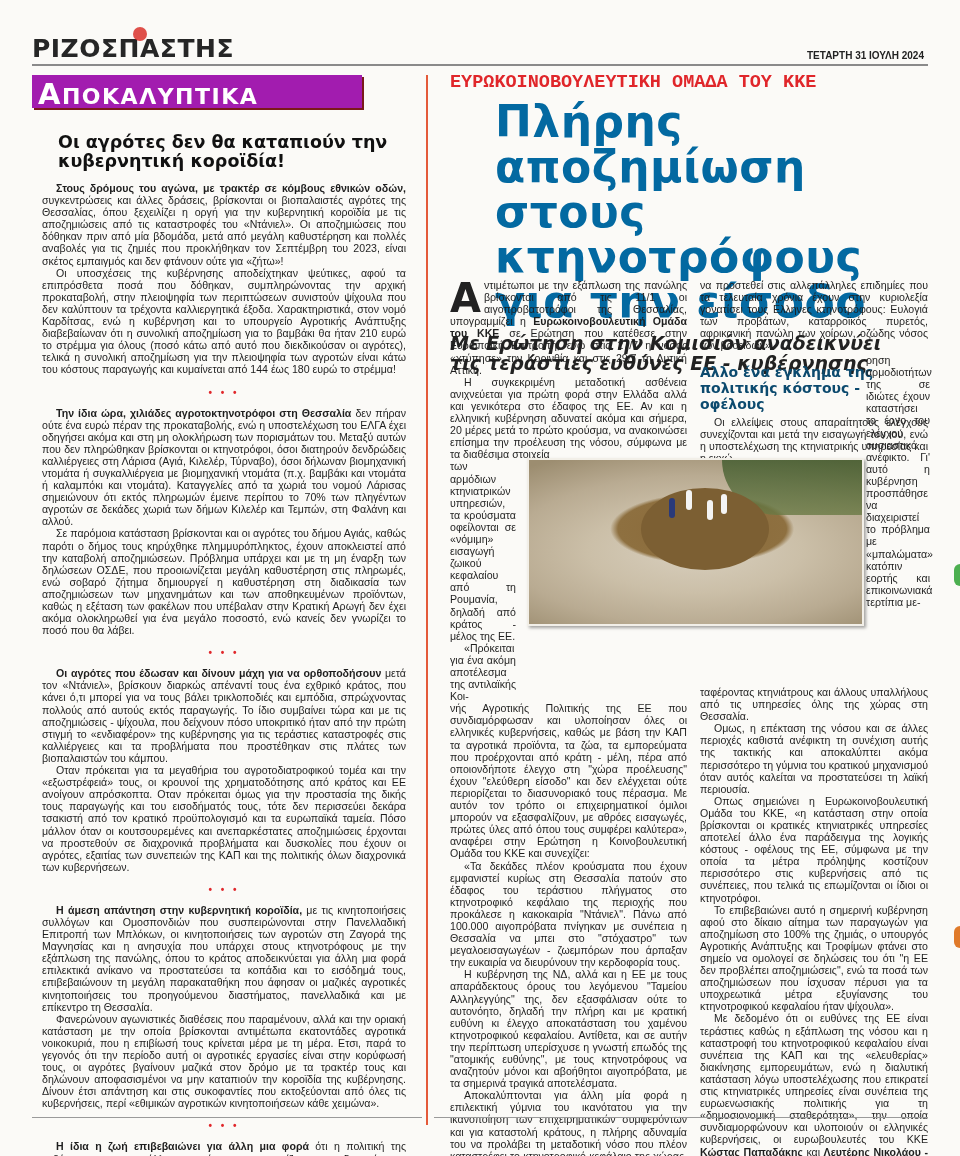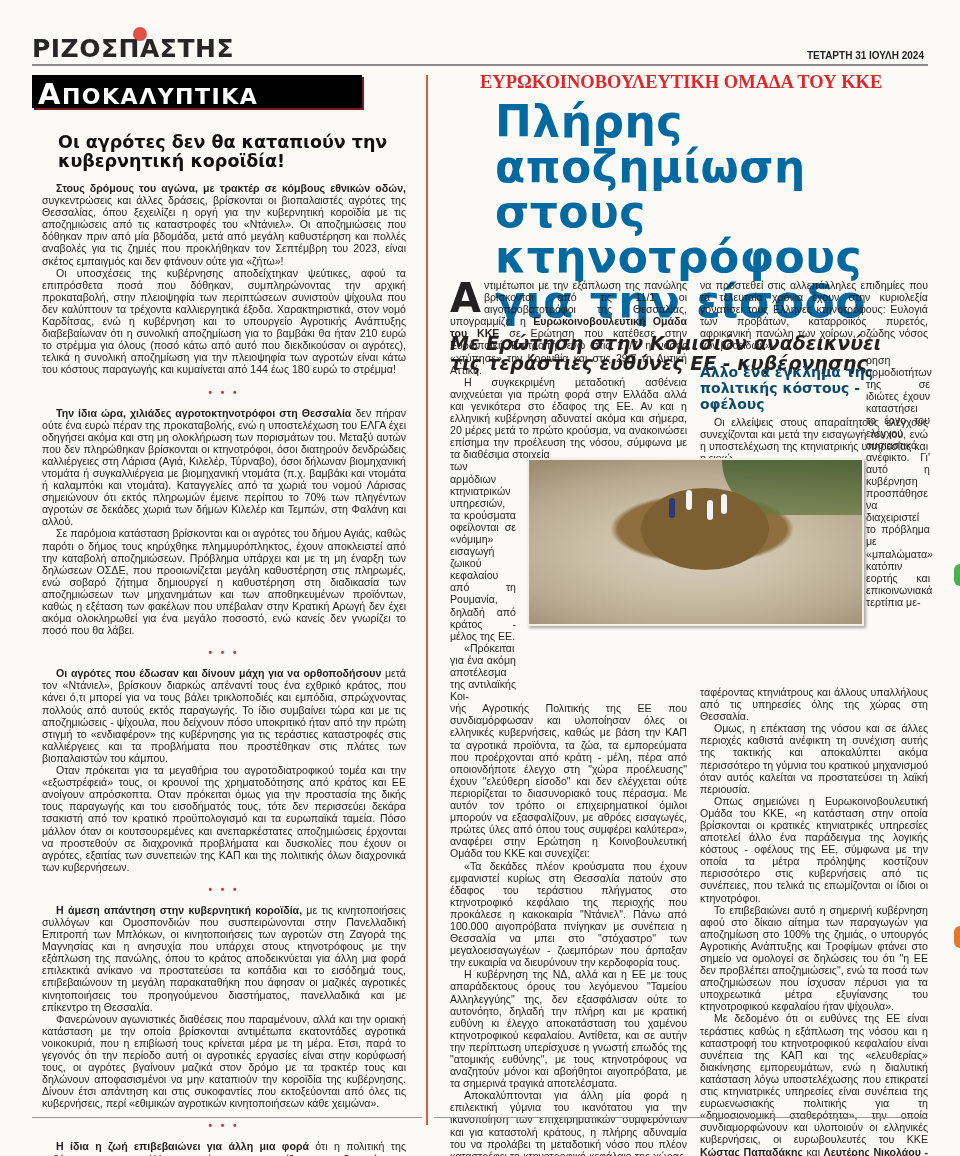--- a/index.html
+++ b/index.html
@@ -7,33 +7,33 @@
   body { font-family: "Liberation Sans", sans-serif; color: #1c1c1c; position: relative; }
 
   .masthead { position: absolute; left: 32px; top: 30px; width: 896px; height: 36px; }
   .logo { position: absolute; left: 0; top: 4px; font-family: "DejaVu Sans", sans-serif; font-weight: 900; font-size: 25px; letter-spacing: 0.5px; color: #262626; }
   .logo-mark { position: absolute; left: 101px; top: -3px; width: 14px; height: 14px; border-radius: 50%; background: #d9312b; opacity: .85; }
   .date { position: absolute; right: 4px; top: 20px; font-size: 10px; font-weight: 700; color: #222; font-family: "Liberation Sans", sans-serif; }
   .top-rule { position: absolute; left: 32px; top: 64px; width: 896px; height: 2px; background: #8a8a8a; }
 
   
   .left { position: absolute; left: 32px; top: 75px; width: 376px; }
-  .section-tag { background: #000000; color: #fff; height: 33px; width: 330px; font-family: "DejaVu Sans", sans-serif; font-weight: 700; font-size: 22px; letter-spacing: 1.5px; padding: 2px 0 0 6px; box-shadow: 2px 2px 0 #7a1a1a; }
+  .section-tag { background: #a21caf; color: #fff; height: 33px; width: 330px; font-family: "DejaVu Sans", sans-serif; font-weight: 700; font-size: 22px; letter-spacing: 1.5px; padding: 2px 0 0 6px; box-shadow: 2px 2px 0 #7a1a1a; }
   .section-tag .cap { font-size: 29px; }
   .left-head { margin-top: 25px; font-family: "DejaVu Sans", sans-serif; font-weight: 700; font-size: 17.5px; line-height: 19px; color: #111; padding-left: 26px; }
   .left-body { margin-top: 11px; padding-left: 10px; width: 374px; }
   .p { font-size: 10.6px; line-height: 12.1px; text-align: justify; text-indent: 14px; hyphens: auto; color: #1e1e1e; }
   .p b { font-weight: 700; }
   .stars { text-align: center; color: #e0262a; font-size: 10px; letter-spacing: 3px; margin: 11px 0 9px 0; font-weight: 700; }
   .bottom-rule { position: absolute; top: 1117px; height: 1px; background: #9a9a9a; }
 
   
   .vrule { position: absolute; left: 426px; top: 75px; width: 2px; height: 1050px; background: #e45a3a; }
   .right { position: absolute; left: 450px; top: 72px; width: 478px; }
-  .kicker { color: #e0262a; font-family: Liberation Serif, serif; font-weight: 700; font-size: 18.5px; letter-spacing: 0; margin-left: 30px; }
+  .kicker { color: #e0262a; font-family: Liberation Mono, monospace; font-weight: 700; font-size: 18.5px; letter-spacing: 0; }
   .headline { margin-top: 6px; font-family: "DejaVu Sans", sans-serif; font-weight: 900; font-size: 44px; line-height: 45px; color: #0369a1; letter-spacing: 0.5px; margin-left: 45px; }
   .subhead { margin-top: 9px; font-family: "DejaVu Sans", sans-serif; font-style: italic; font-weight: 700; font-size: 19px; line-height: 20px; color: #222; }
 
   .col { position: absolute; font-size: 10.6px; line-height: 12.1px; }
   .col1 { left: 450px; top: 279px; width: 237px; }
   .col2 { left: 700px; top: 279px; width: 228px; }
   .dropcap { float: left; font-family: "DejaVu Sans", sans-serif; font-weight: 900; font-size: 40px; line-height: 34px; margin: 2px 3px 0 0; color: #222; }
   .narrow { width: 66px; }
   .narrow .p { text-align: justify; }
   .narrow-r { position: absolute; left: 866px; top: 354px; width: 64px; }

